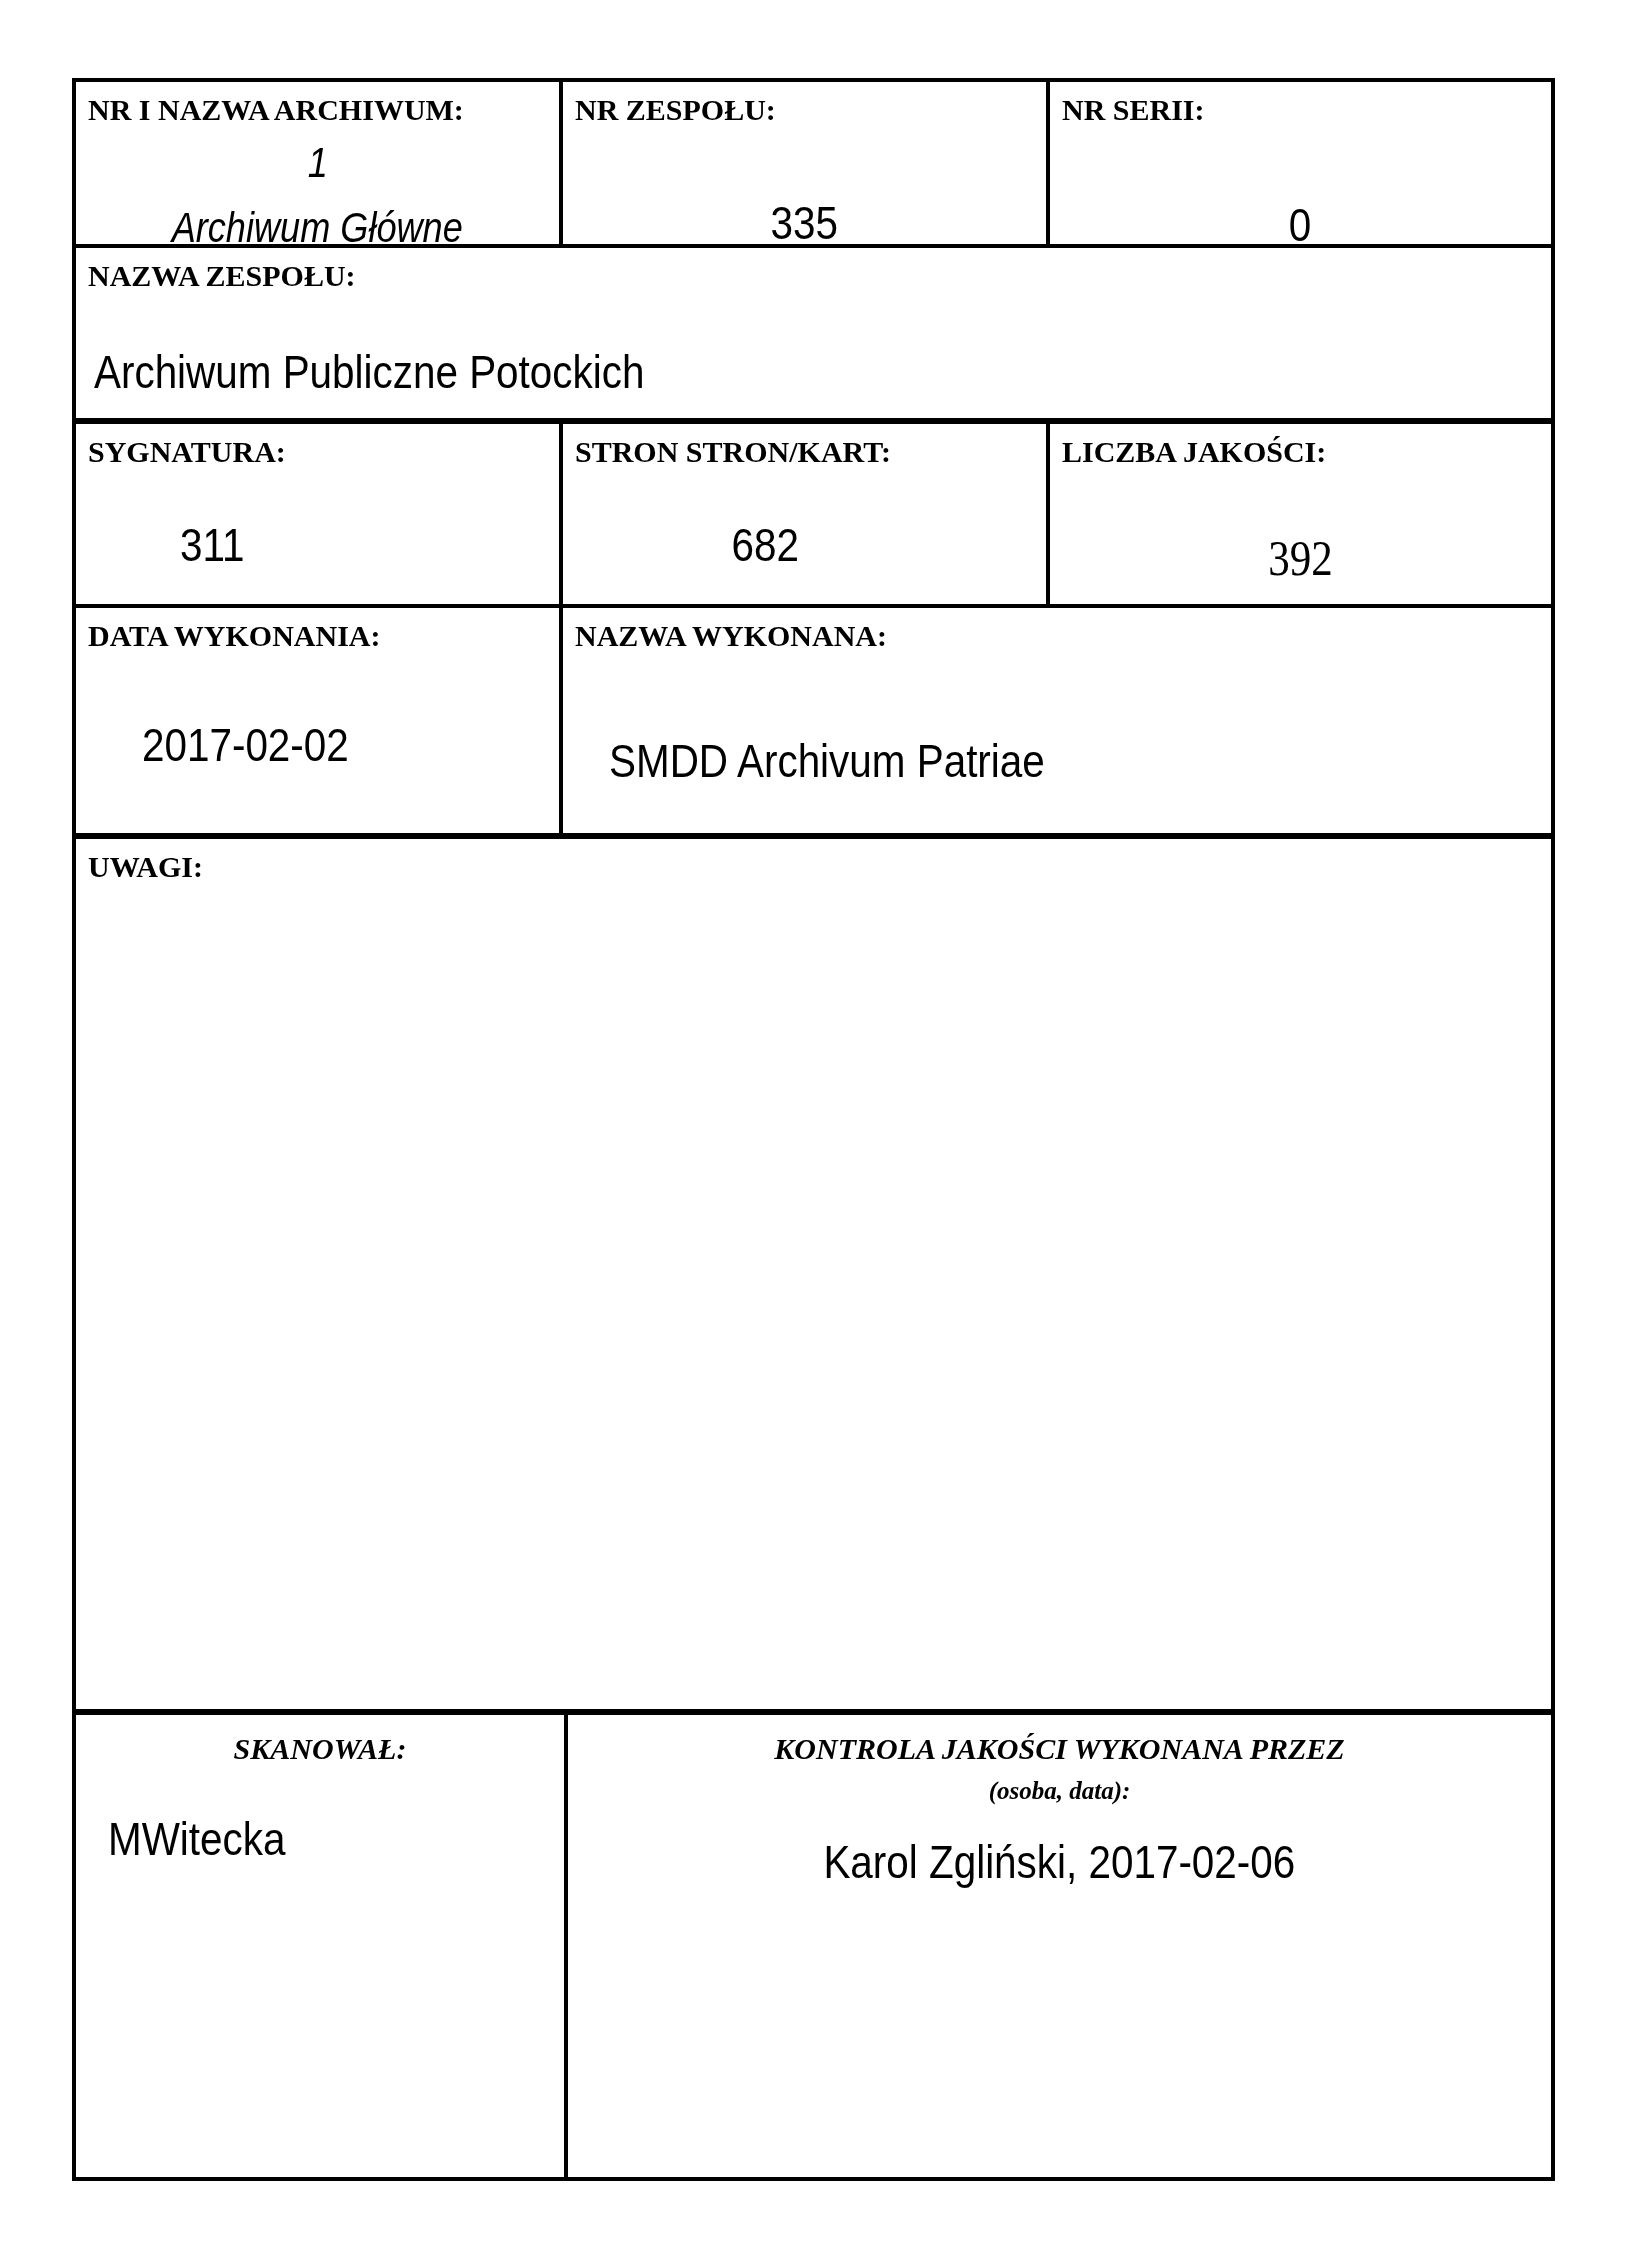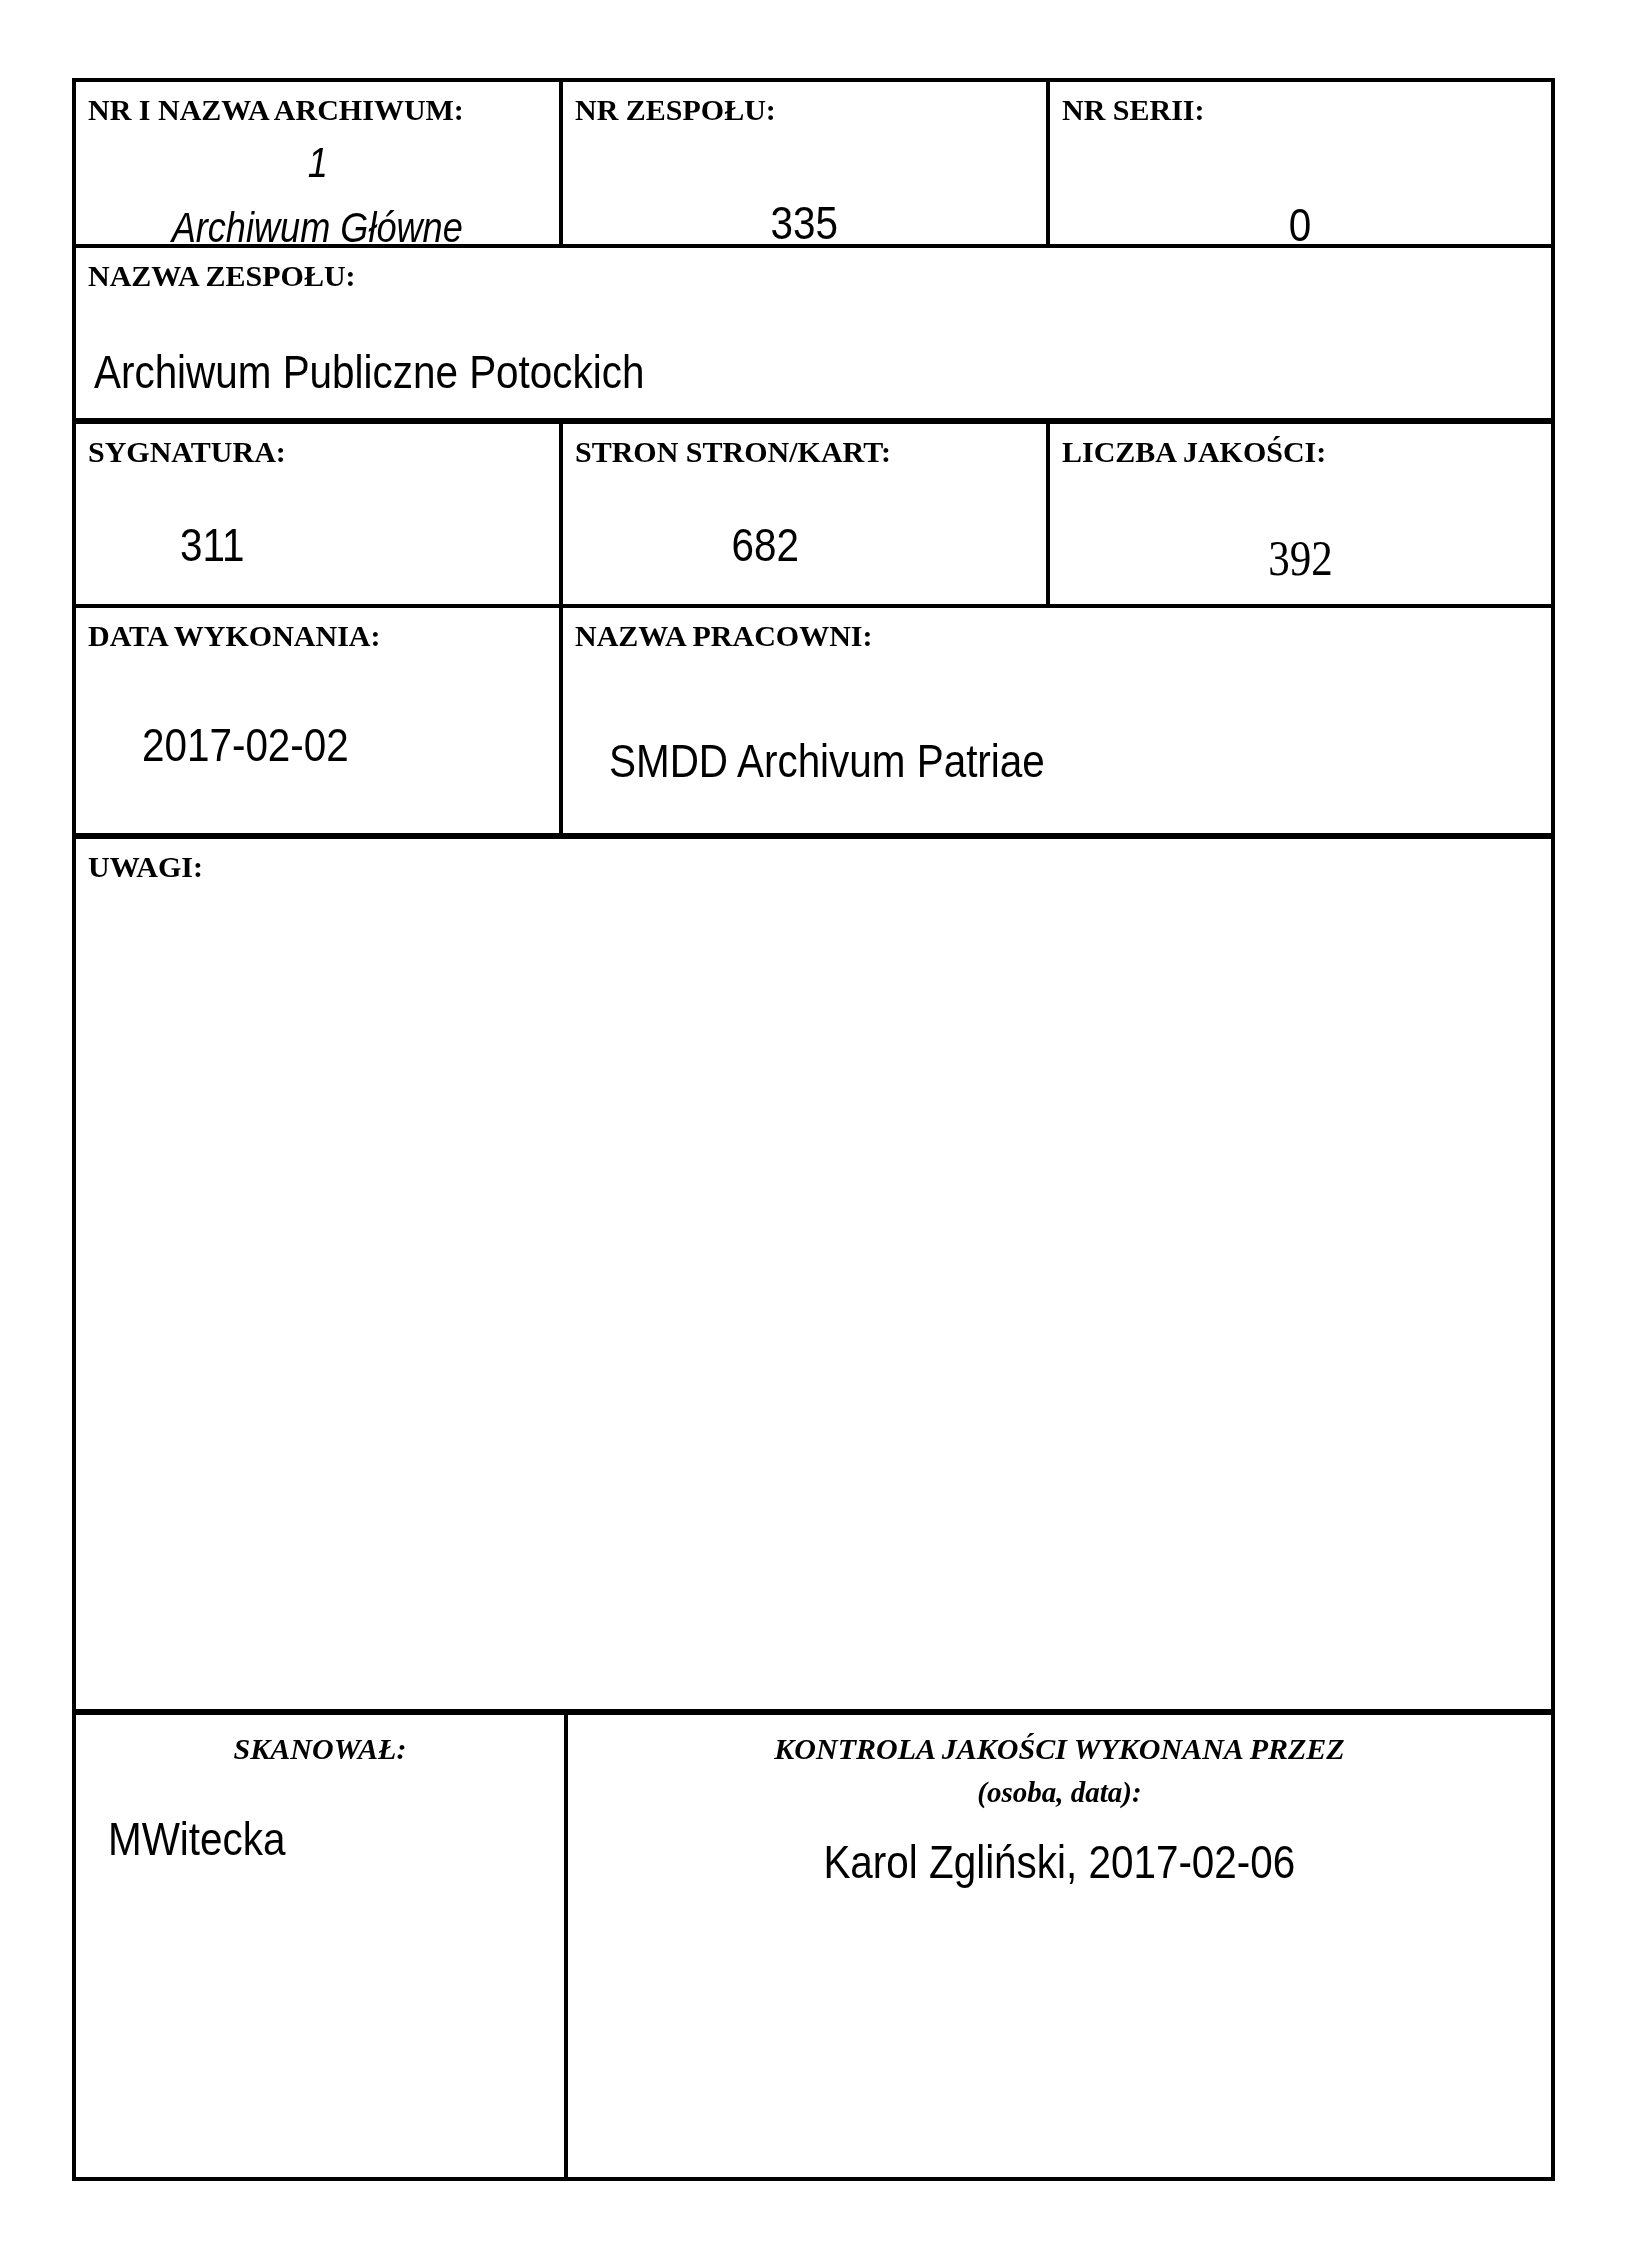--- a/index.html
+++ b/index.html
@@ -41,21 +41,21 @@
   .cell.divider { border-right: 4px solid #000; }
   .label {
     font-weight: bold;
     font-size: 30px;
     line-height: 1.1;
     padding: 10.5px 6.6px 0 12px;
     letter-spacing: 0px;
     white-space: nowrap;
   }
   .label.centered { text-align: center; padding-left: 0; padding-right: 0; font-style: italic; }
-  .label.small { font-size: 29px; }
+  .label.small { font-size: 25px; }
   .value {
     position: absolute;
     font-family: "Liberation Sans", sans-serif;
     font-size: 47px;
     line-height: 1.05;
     white-space: nowrap;
   }
   .value.center { left: 0; right: 0; text-align: center; }
   .cond { display: inline-block; transform: scaleX(0.86); transform-origin: 0 50%; }
   .value.center .cond { transform-origin: 50% 50%; }
@@ -140,21 +140,21 @@
     </div>
 
     <div class="row r4 thick">
       <div class="cell divider c-a">
         <div class="label">DATA WYKONANIA:</div>
         <div class="value" style="top: 112px; left: 66px;">
           <span class="cond">2017-02-02</span>
         </div>
       </div>
       <div class="cell c-wide">
-        <div class="label">NAZWA PRACOWNI:</div>
+        <div class="label">NAZWA WYKONANA:</div>
         <div class="value" style="top: 128px; left: 46px;">
           <span class="cond">SMDD Archivum Patriae</span>
         </div>
       </div>
     </div>
 
     <div class="row r5 thick">
       <div class="cell c-wide">
         <div class="label">UWAGI:</div>
         <div class="value" style="top: 79px; left: 18.4px;"></div>

